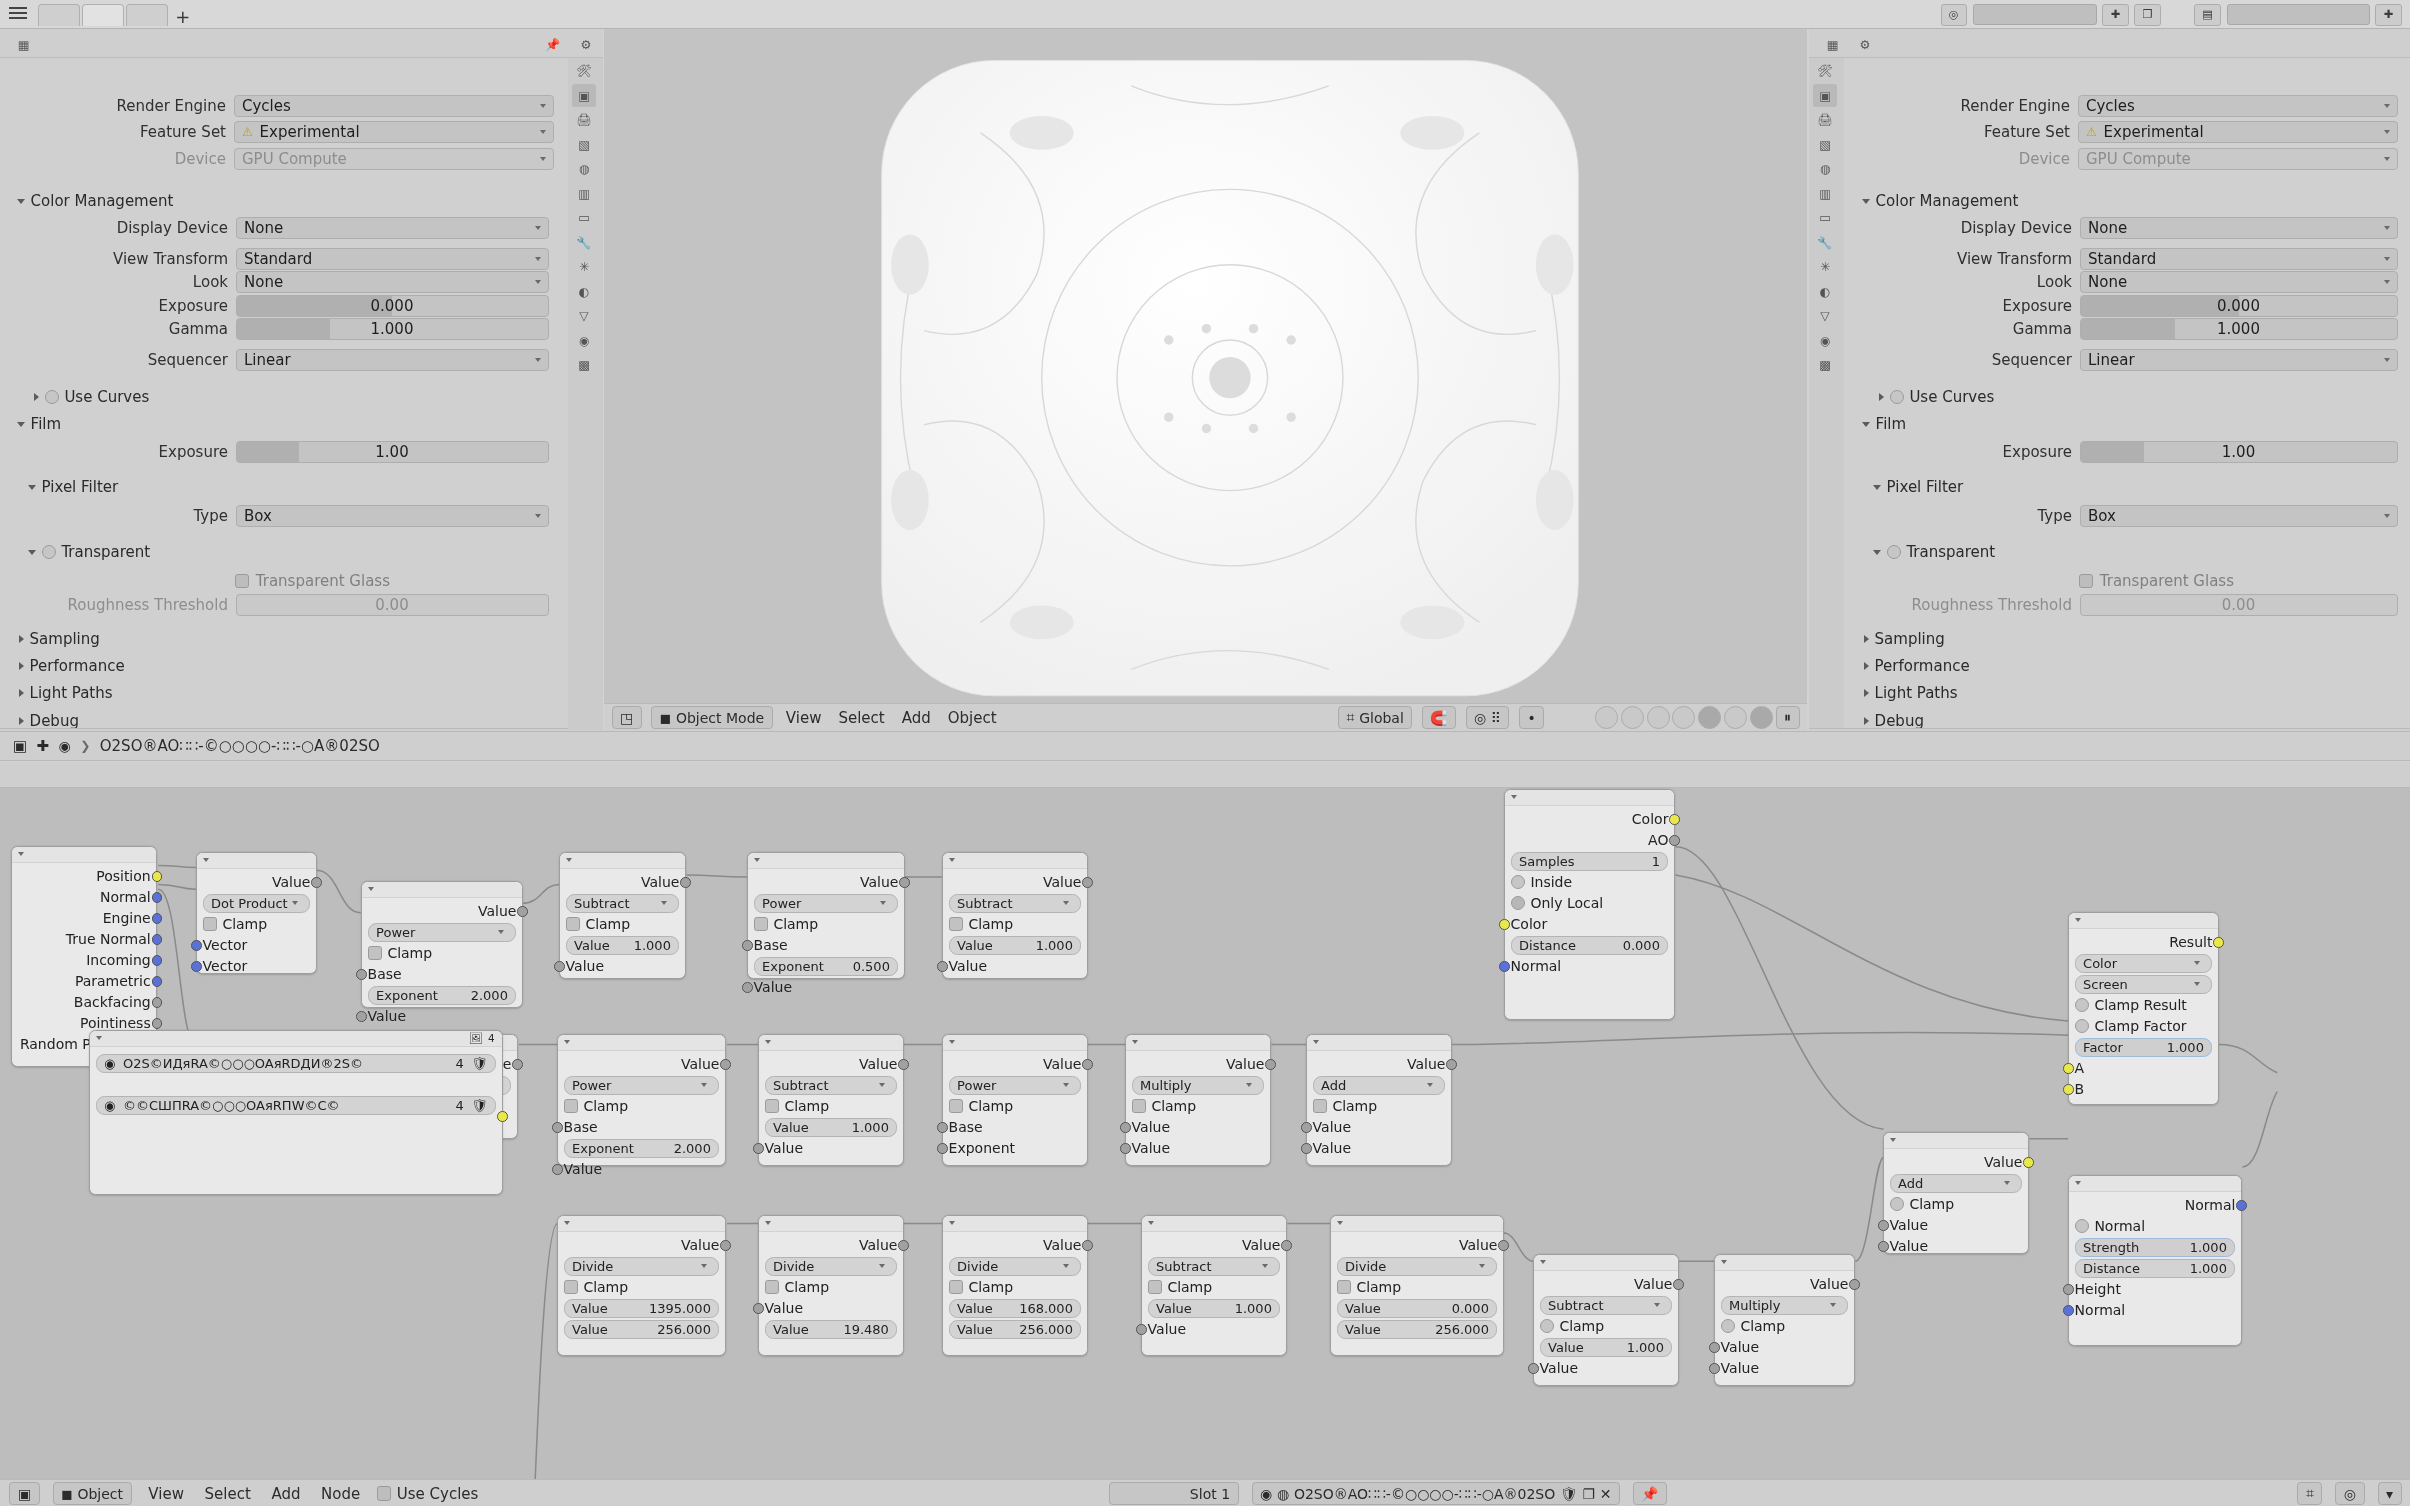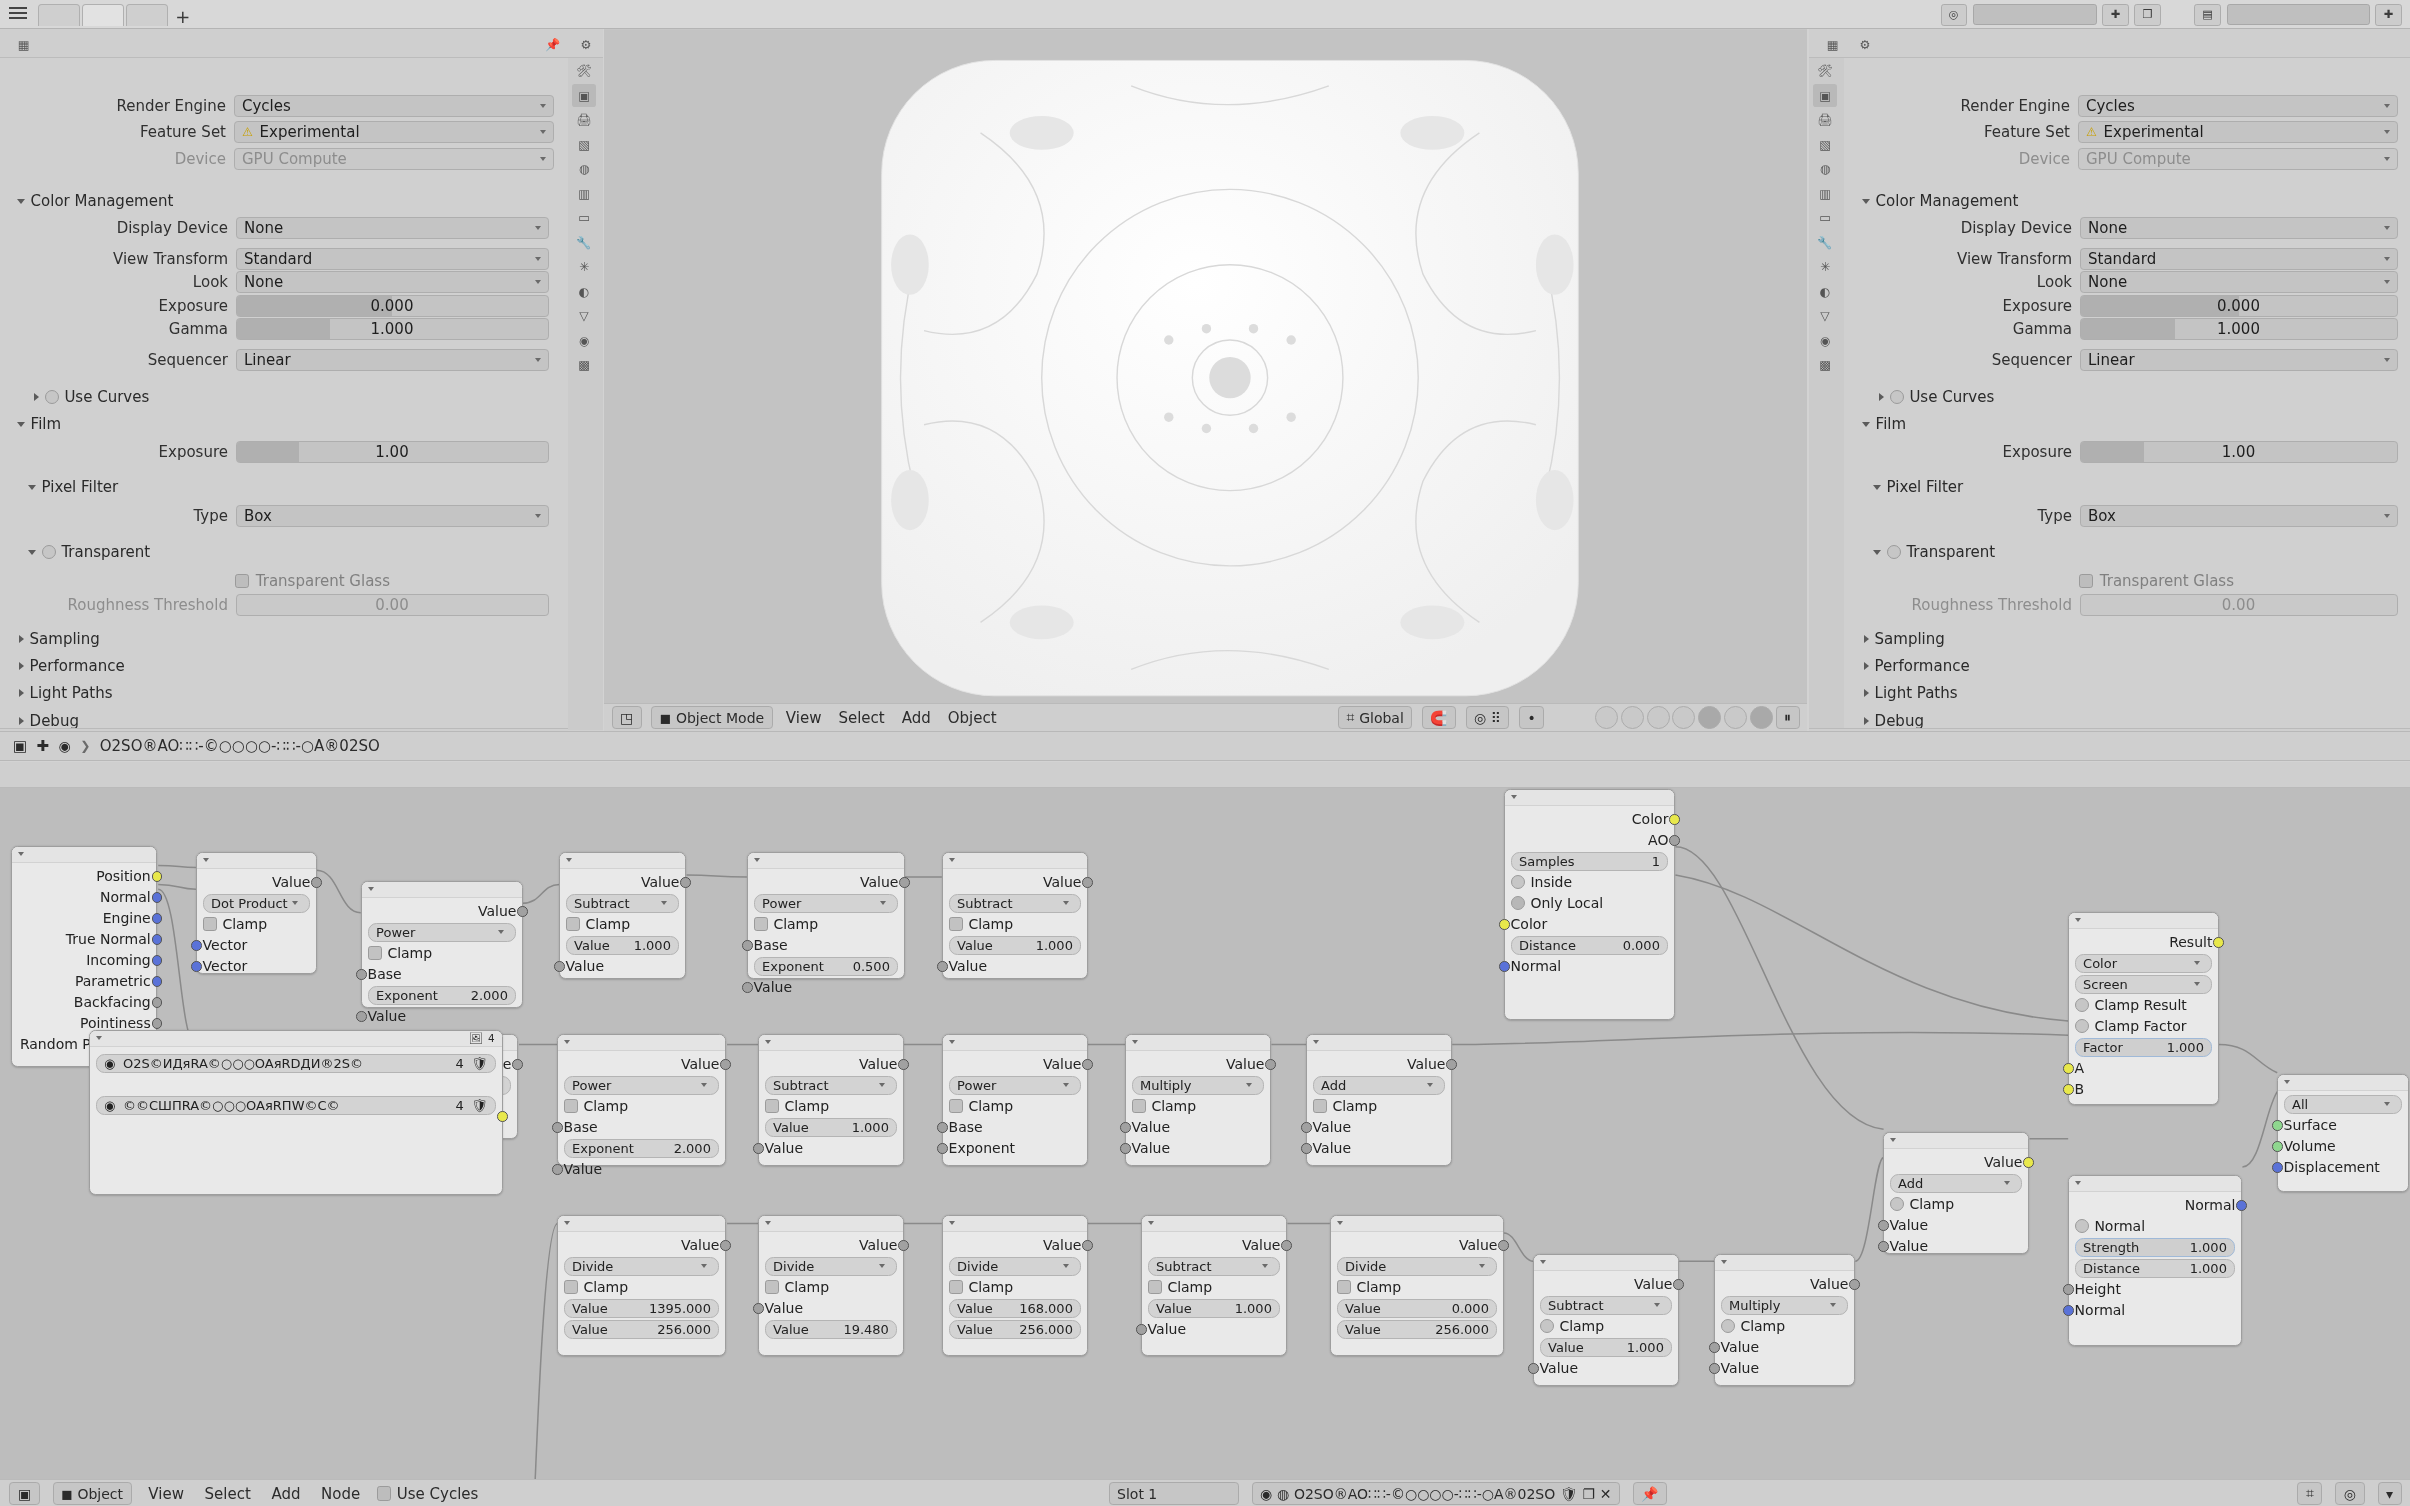--- a/index.html
+++ b/index.html
@@ -1079,44 +1079,20 @@
             <span class="sock yellow" style="left:-11.3px;top:5.6px"></span>
             <span>A</span>
           </div>
         <div class="nrow">
             <span class="sock yellow" style="left:-11.3px;top:5.6px"></span>
             <span>B</span>
           </div>
       </div>
     </div>
 
-    <div class="node" style="left:2277px;top:312px;width:132px;height:118px;">
-      <div class="nhead">
-          <span class="tri"></span>
-        </div>
-      <div class="nbody">
-        <div class="nrow">
-            <div class="nfld drop" style="position:relative;">
-              <span>All</span>
-            </div>
-          </div>
-        <div class="nrow">
-            <span class="sock green" style="left:-11.3px;top:5.6px"></span>
-            <span>Surface</span>
-          </div>
-        <div class="nrow">
-            <span class="sock green" style="left:-11.3px;top:5.6px"></span>
-            <span>Volume</span>
-          </div>
-        <div class="nrow">
-            <span class="sock blue" style="left:-11.3px;top:5.6px"></span>
-            <span>Displacement</span>
-          </div>
-      </div>
-    </div>
 
     <div class="node" style="left:2068px;top:413px;width:174px;height:171px;">
       <div class="nhead">
           <span class="tri"></span>
         </div>
       <div class="nbody">
         <div class="nrow right">
             <span>Normal</span>
             <span class="sock blue" style="right:-11.3px;top:5.6px"></span>
           </div>
@@ -1451,21 +1427,21 @@
       </div>
       <span class="mi">View</span>
       <span class="mi">Select</span>
       <span class="mi">Add</span>
       <span class="mi">Node</span>
       <span style="display:flex;align-items:center;gap:5.6px;font-size:15px;">
         <span class="chk on"></span>
         <span>Use Cycles</span>
       </span>
       <div style="flex:1"></div>
-      <div class="pill" style="width:113px;justify-content:flex-start">
+      <div class="pill" style="width:113px;justify-content:flex-end">
         <span>Slot 1</span>
       </div>
       <div class="pill" style="min-width:311px">
         <span>◉</span>
         <span>◍</span>
         <span style="flex:1">O2SO®AO∷∷-©○○○○-∷∷-○A®02SO</span>
         <span>🛡</span>
         <span>❐</span>
         <span>✕</span>
       </div>

